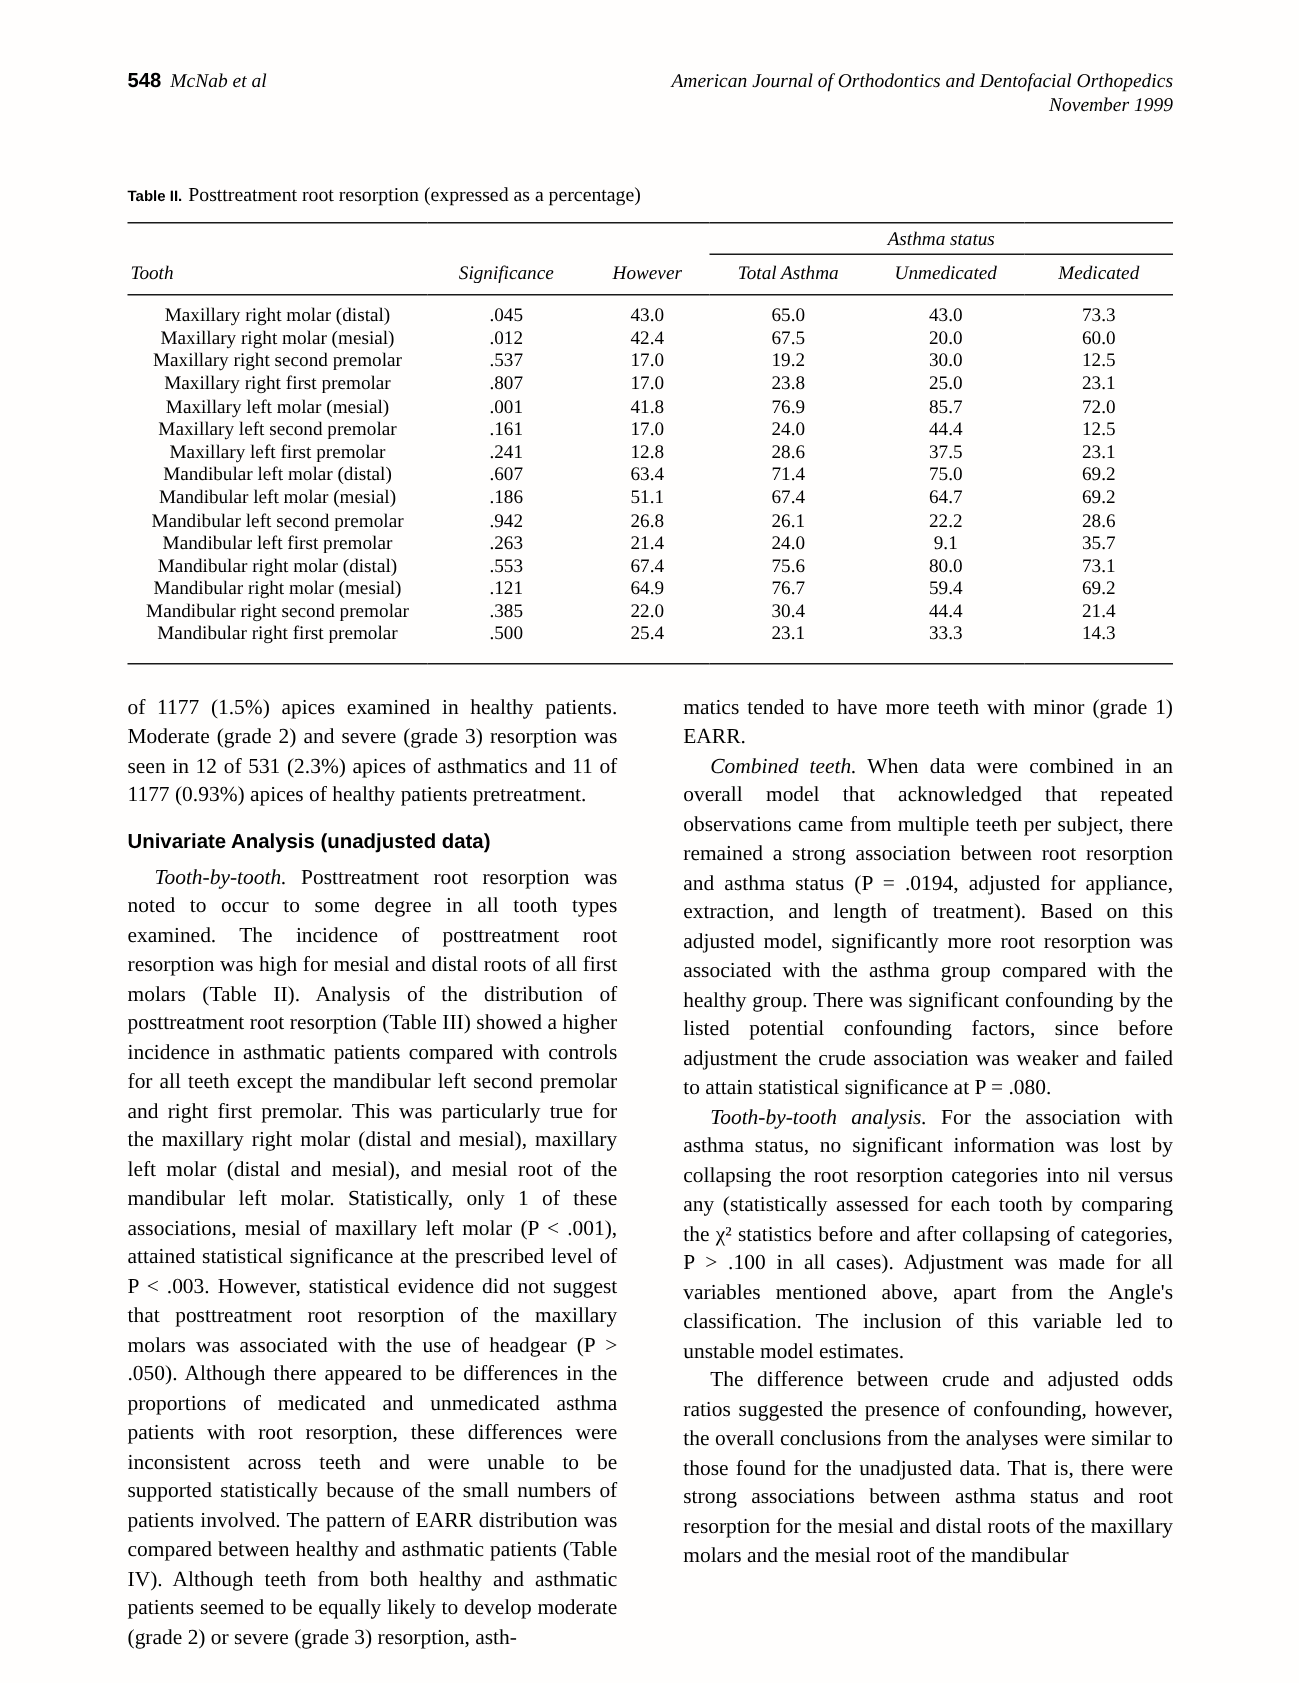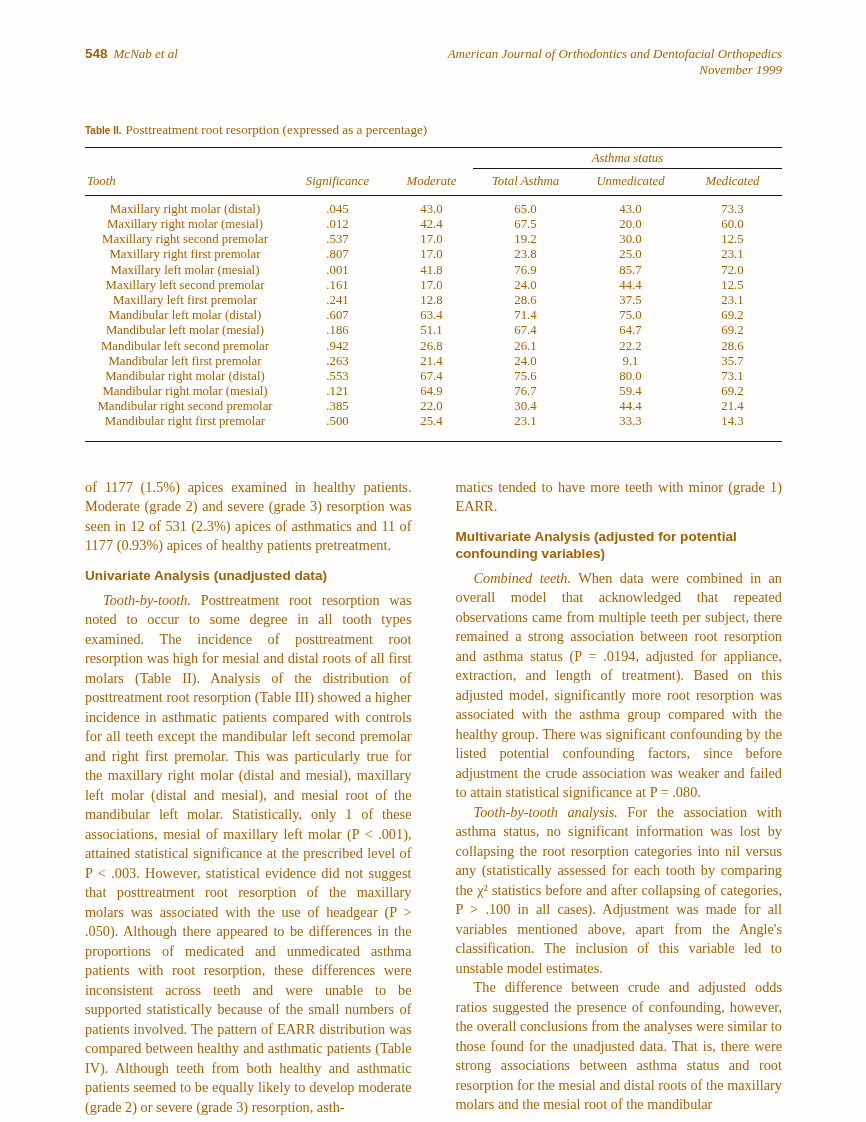--- a/index.html
+++ b/index.html
@@ -1,17 +1,17 @@
 <!DOCTYPE html>
 <html><head>
 <meta charset="utf-8">
 <style>
   html,body{margin:0;padding:0;background:#ffffff;}
   .page{
-    width:866px;height:1122px;background:#fffefd;color:#a16207;
+    width:866px;height:1122px;background:#fffefd;color:#000000;
     font-family:"Liberation Serif", serif;
     box-sizing:border-box;position:relative;
     padding:46px 84px 0 85px;overflow:hidden;
   }
   
   .running-head{display:flex;justify-content:space-between;align-items:flex-start;font-size:13px;line-height:16px;}
   .rh-left{white-space:nowrap;}
   .rh-page{font-weight:bold;font-family:"Liberation Sans",sans-serif;font-size:13.5px;margin-right:6px;}
   .rh-authors{font-style:italic;}
   .rh-right{text-align:right;font-style:italic;}
@@ -29,21 +29,21 @@
   table.data th{font-weight:normal;font-style:italic;text-align:center;padding:4px 2px;}
   table.data th.tooth-h{text-align:left;}
   tr.spanner-row th{border-top:1.4px solid #1a1a1a;padding:3px 2px;}
   tr.spanner-row th.spanner{border-bottom:1px solid #1a1a1a;}
   tr.colhead-row th{border-bottom:1px solid #1a1a1a;padding:5px 2px 6px;}
   table.data tbody td{padding:0.4px 2px;text-align:center;}
   table.data tbody td.tooth{text-align:center;}
   table.data tbody tr:first-child td{padding-top:6px;}
   table.data tbody tr:last-child td{padding-bottom:12px;}
   
-  .columns{display:flex;gap:44px;margin-top:36px;}
+  .columns{display:flex;gap:44px;margin-top:20px;}
   .col{width:335px;font-size:14.3px;line-height:19.5px;text-align:justify;}
   .col p{margin:0;}
   .col p.indent{text-indent:18px;}
   .lead-italic{font-style:italic;}
   h3.section{
     font-family:"Liberation Sans",sans-serif;font-weight:bold;
     font-size:13.6px;line-height:17px;margin:11px 0 7px;text-align:left;
   }
 </style>
 </head>
@@ -75,21 +75,21 @@
         <col class="c-med">
     </colgroup>
     <thead>
       <tr class="spanner-row">
         <th colspan="3"></th>
         <th colspan="3" class="spanner">Asthma status</th>
       </tr>
       <tr class="colhead-row">
         <th class="tooth-h">Tooth</th>
         <th>Significance</th>
-        <th>Moderate</th>
+        <th>However</th>
         <th>Total Asthma</th>
         <th>Unmedicated</th>
         <th>Medicated</th>
       </tr>
     </thead>
     <tbody>
         <tr>
           <td class="tooth">Maxillary right molar (distal)</td>
           <td>.045</td>
           <td>43.0</td>
@@ -215,21 +215,20 @@
   <div class="columns">
 
     <div class="col">
       <p>of 1177 (1.5%) apices examined in healthy patients. Moderate (grade 2) and severe (grade 3) resorption was seen in 12 of 531 (2.3%) apices of asthmatics and 11 of 1177 (0.93%) apices of healthy patients pretreatment.</p>
       <h3 class="section">Univariate Analysis (unadjusted data)</h3>
       <p class="indent"><span class="lead-italic">Tooth-by-tooth.</span><span> Posttreatment root resorption was noted to occur to some degree in all tooth types examined. The incidence of posttreatment root resorption was high for mesial and distal roots of all first molars (Table II). Analysis of the distribution of posttreatment root resorption (Table III) showed a higher incidence in asthmatic patients compared with controls for all teeth except the mandibular left second premolar and right first premolar. This was particularly true for the maxillary right molar (distal and mesial), maxillary left molar (distal and mesial), and mesial root of the mandibular left molar. Statistically, only 1 of these associations, mesial of maxillary left molar (P &lt; .001), attained statistical significance at the prescribed level of P &lt; .003. However, statistical evidence did not suggest that posttreatment root resorption of the maxillary molars was associated with the use of headgear (P &gt; .050). Although there appeared to be differences in the proportions of medicated and unmedicated asthma patients with root resorption, these differences were inconsistent across teeth and were unable to be supported statistically because of the small numbers of patients involved. The pattern of EARR distribution was compared between healthy and asthmatic patients (Table IV). Although teeth from both healthy and asthmatic patients seemed to be equally likely to develop moderate (grade 2) or severe (grade 3) resorption, asth-</span></p>
     </div>
 
     <div class="col">
       <p>matics tended to have more teeth with minor (grade 1) EARR.</p>
-      <h3 class="section">Multivariate Analysis (adjusted for potential confounding variables)</h3>
       <p class="indent"><span class="lead-italic">Combined teeth.</span><span> When data were combined in an overall model that acknowledged that repeated observations came from multiple teeth per subject, there remained a strong association between root resorption and asthma status (P = .0194, adjusted for appliance, extraction, and length of treatment). Based on this adjusted model, significantly more root resorption was associated with the asthma group compared with the healthy group. There was significant confounding by the listed potential confounding factors, since before adjustment the crude association was weaker and failed to attain statistical significance at P = .080.</span></p>
       <p class="indent"><span class="lead-italic">Tooth-by-tooth analysis.</span><span> For the association with asthma status, no significant information was lost by collapsing the root resorption categories into nil versus any (statistically assessed for each tooth by comparing the χ² statistics before and after collapsing of categories, P &gt; .100 in all cases). Adjustment was made for all variables mentioned above, apart from the Angle's classification. The inclusion of this variable led to unstable model estimates.</span></p>
       <p class="indent">The difference between crude and adjusted odds ratios suggested the presence of confounding, however, the overall conclusions from the analyses were similar to those found for the unadjusted data. That is, there were strong associations between asthma status and root resorption for the mesial and distal roots of the maxillary molars and the mesial root of the mandibular</p>
     </div>
 
   </div>
 
 </div>
 
 </body></html>

